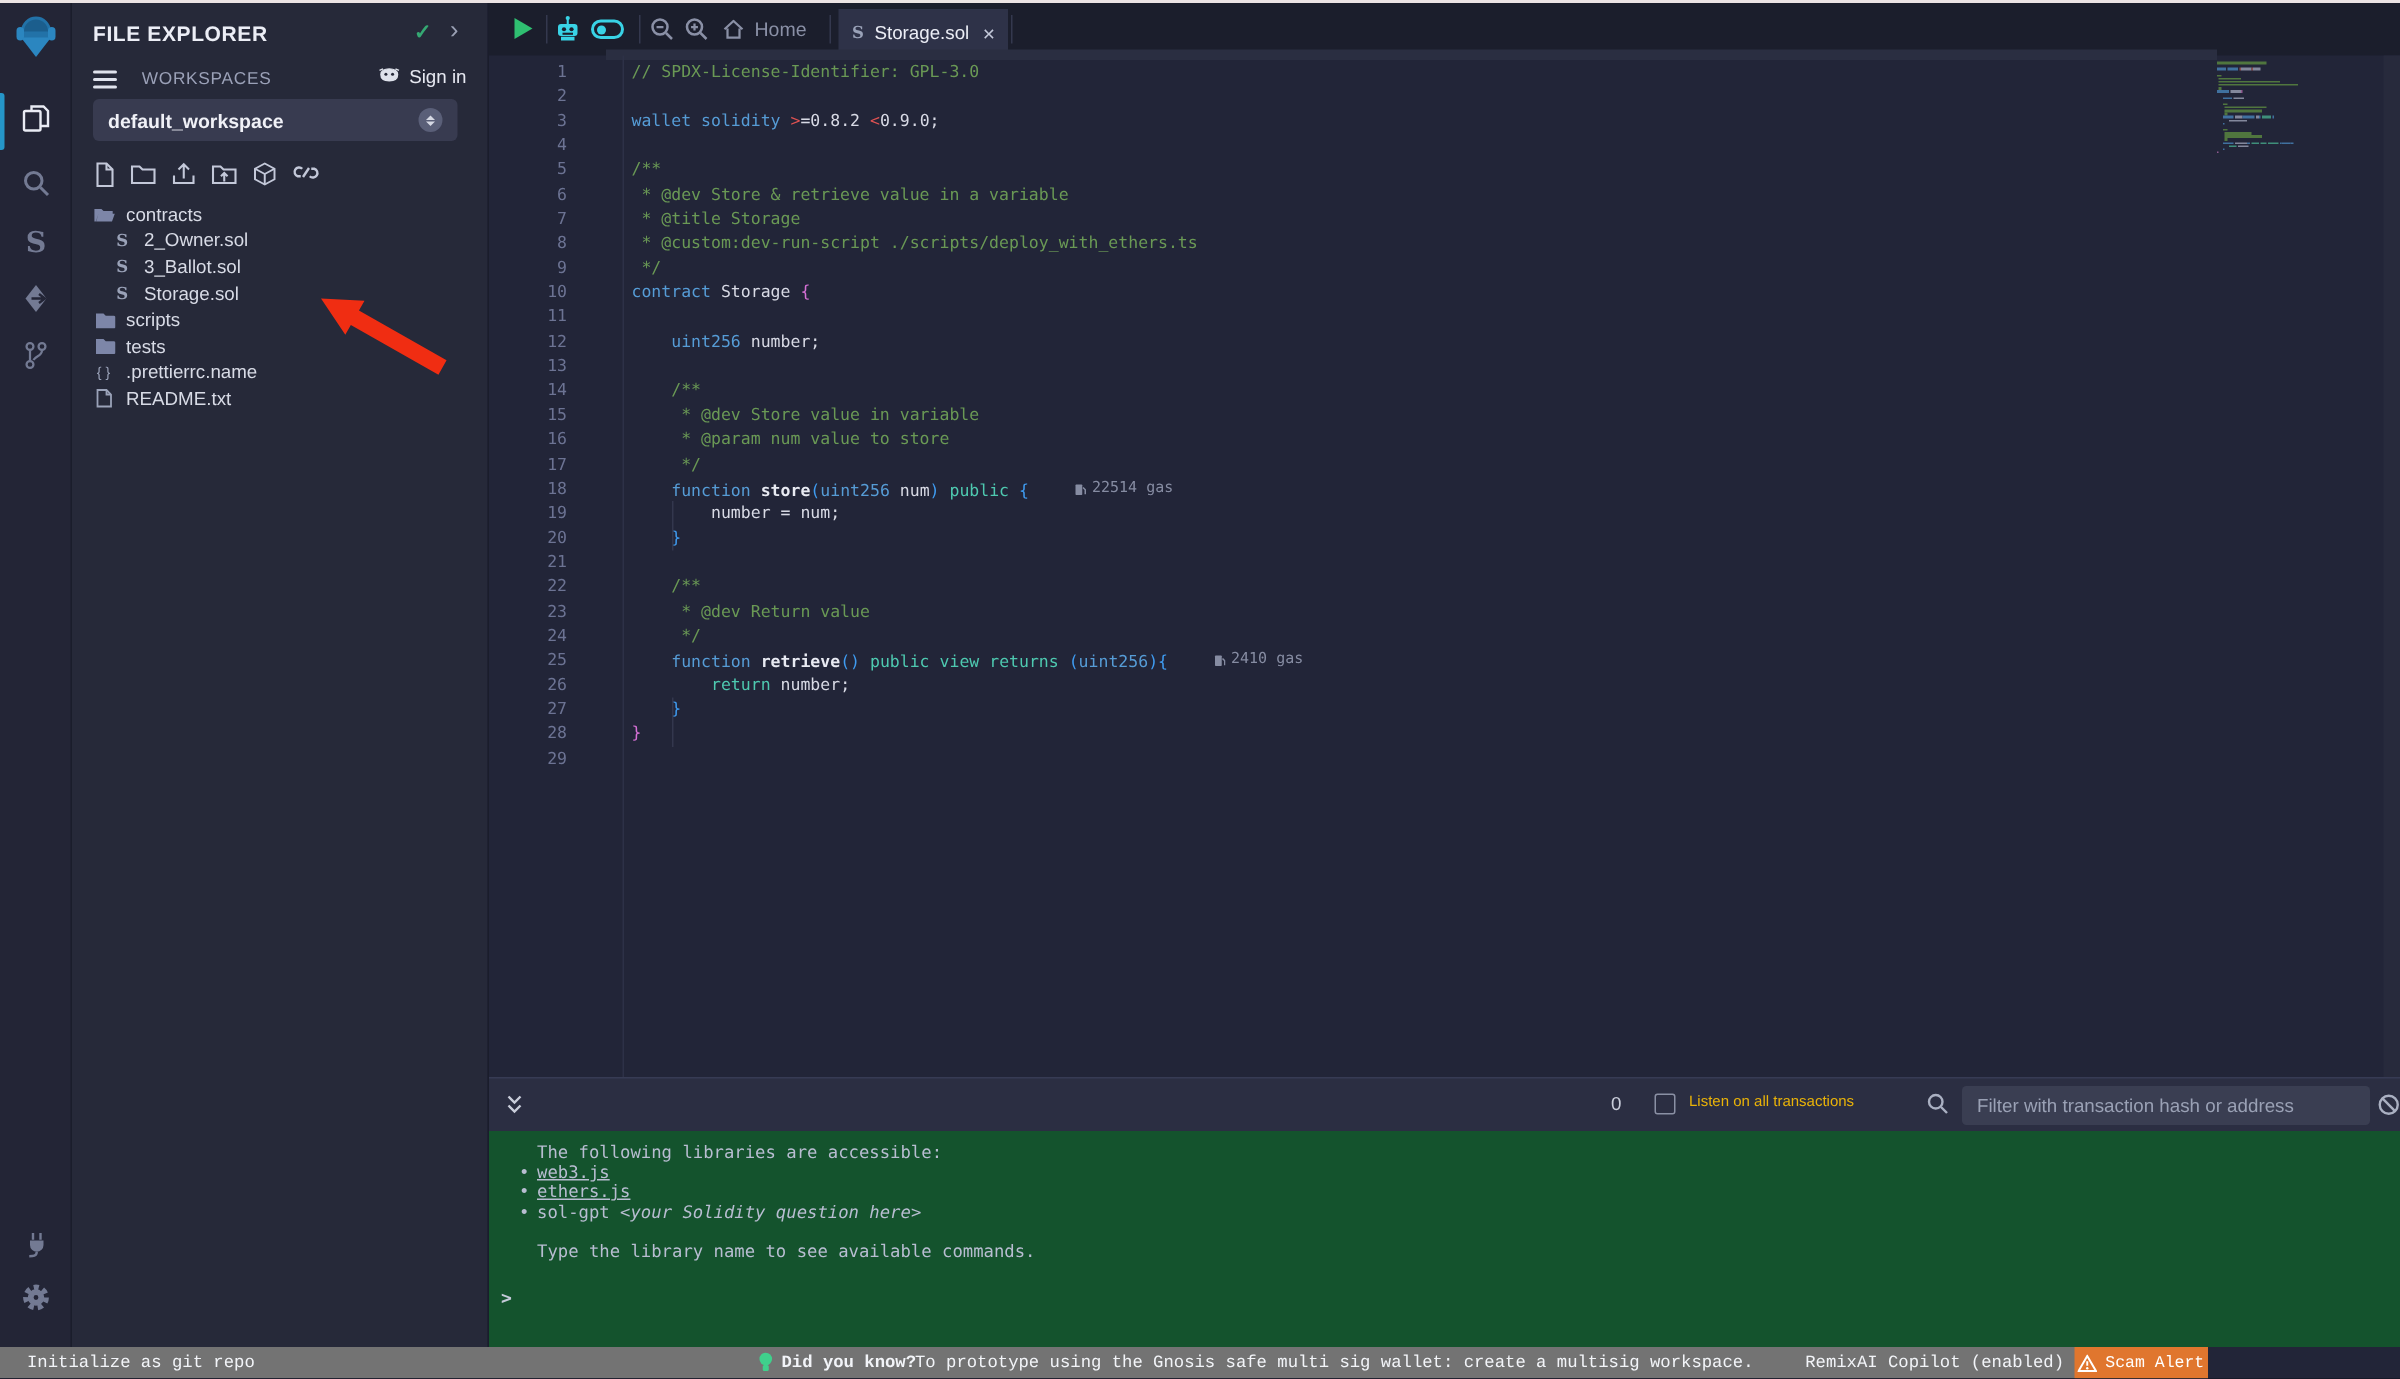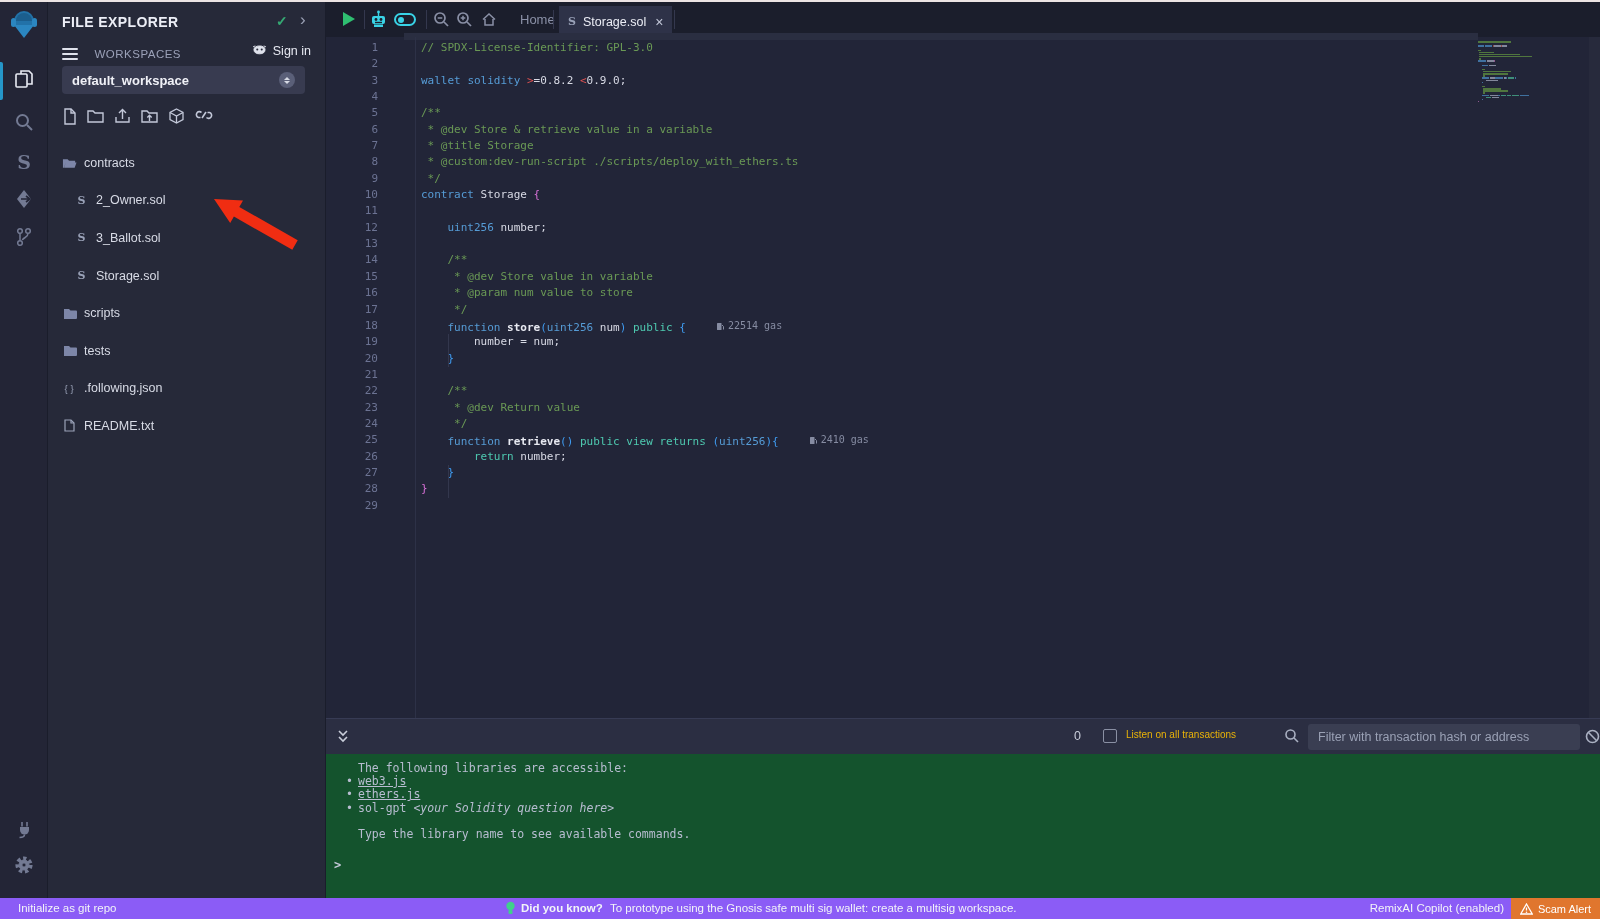--- a/index.html
+++ b/index.html
@@ -32,38 +32,38 @@
   #signin { position:absolute; right:4px; top:0; color:#e6e8f1; font-size:12.5px; display:flex; align-items:center; gap:6px; }
   #ws-select { position:absolute; top:64px; left:14px; width:243px; height:28px; background:#383b50; border-radius:4px; display:flex; align-items:center; padding:0 10px; }
   #ws-select .name { color:#f0f1f7; font-size:13px; font-weight:bold; flex:1; }
   #ws-caret { width:16px; height:16px; border-radius:50%; background:#5a5f78; display:flex; flex-direction:column; align-items:center; justify-content:center; gap:1px; }
   #ws-caret i { display:block; width:0; height:0; border-left:3px solid transparent; border-right:3px solid transparent; }
   #ws-caret .up { border-bottom:3px solid #d6d9e4; }
   #ws-caret .dn { border-top:3px solid #d6d9e4; }
   #fe-tools { position:absolute; top:106px; left:14px; display:flex; gap:10px; }
   #fe-tools svg { stroke:#c3c8d9; fill:none; }
   #file-tree { position:absolute; top:132px; left:0; width:277px; }
-  .tree-row { height:17.6px; display:flex; align-items:center; font-size:12.5px; color:#d8dbe6;margin-top:20px; }
+  .tree-row { height:17.6px; display:flex; align-items:center; font-size:12.5px; color:#d8dbe6; }
   .tree-row .ticon { width:15px; display:flex; justify-content:center; margin-right:7px; }
   .tree-row .sol-glyph { font-family:"DejaVu Serif", serif; font-weight:bold; font-size:11px; color:#9aa2b8; }
   .tree-row .json-glyph { font-size:9.5px; color:#9aa2b8; letter-spacing:1px; }
   #red-arrow { position:absolute; left:152px; top:191px; }
 
   
   #main { position:absolute; top:2px; left:325px; width:1275px; height:896px; background:#222538; border-left:1px solid #1a1d2b; }
 
   
   #topbar { position:absolute; top:0; left:0; width:1275px; height:35px; background:#1b1e2c; }
   .tsep { position:absolute; top:8px; width:1px; height:19px; background:#34384e; }
   #play-btn { position:absolute; left:17px; top:10px; width:0; height:0; border-top:7px solid transparent; border-bottom:7px solid transparent; border-left:12px solid #2fbf71; }
   #copilot-robot { position:absolute; left:44px; top:8px; }
   #copilot-toggle { position:absolute; left:68px; top:11px; width:22px; height:13px; border:2px solid #39d3e6; border-radius:7px; }
   #copilot-toggle .knob { position:absolute; left:2px; top:1.5px; width:6px; height:6px; border-radius:50%; background:#39d3e6; }
   .zoom-btn { position:absolute; top:9px; }
-  #home-tab { position:absolute; left:156px; top:0; height:35px; display:flex; align-items:center; gap:24px; color:#8a90a6; font-size:13px;text-align:center; }
+  #home-tab { position:absolute; left:156px; top:0; height:35px; display:flex; align-items:center; gap:7px; color:#8a90a6; font-size:13px;text-align:center; }
   #active-tab { position:absolute; left:233px; top:4px; width:113px; height:31px; background:#2e3248; display:flex; align-items:center; padding:0 9px; gap:7px; }
   #active-tab .tab-sol { font-family:"DejaVu Serif", serif; font-weight:bold; font-size:11px; color:#9aa2b8; }
   #active-tab .tab-label { color:#eceef6; font-size:12.5px; }
   #active-tab .tab-close { color:#c3c8d9; font-size:14px; margin-left:2px; }
 
   
   #editor { position:absolute; top:35px; left:0; width:1275px; height:681px; }
   #editor-band { position:absolute; top:-4px; left:78px; width:1074px; height:7px; background:#2a2e41; }
   #gutter { position:absolute; top:3px; left:0; width:89px; text-align:right; padding-right:37px; color:#6c7393; font-size:11px; }
   #gutter div, .code-line { height:16.35px; line-height:16.35px; }
@@ -95,21 +95,21 @@
   #filter-input::placeholder { color:#9aa1b5; }
   #term-ban { position:absolute; left:1259px; top:10px; }
   #terminal-body { position:absolute; top:752px; left:0; width:1275px; height:144px; background:#14532d; }
   .term-line { position:relative; height:13.2px; line-height:13.2px; font-size:11.5px; color:#b8bdd1; padding-left:32px; white-space:pre; }
   .term-line .bullet { position:absolute; left:20px; }
   .term-link { text-decoration:underline; }
   .term-italic { font-style:italic; }
   #term-prompt { position:absolute; top:104px; left:8px; font-size:12px; font-weight:bold; color:#c5cad9; }
 
   
-  #statusbar { position:absolute; top:898px; left:0; width:1600px; height:21px; background:#8b5cf6; color:#f2f4f8; font-size:11.5px; }
+  #statusbar { position:absolute; top:898px; left:0; width:1472px; height:21px; background:#737373; color:#f2f4f8; font-size:11.5px;font-family:Liberation Mono, monospace; }
   #sb-left { position:absolute; left:18px; top:4px; }
   #sb-bulb { position:absolute; left:505px; top:3px; }
   #sb-tip-title { position:absolute; left:521px; top:4px; font-weight:bold; }
   #sb-tip-text { position:absolute; left:610px; top:4px; }
   #sb-copilot { position:absolute; right:96px; top:4px; }
   #sb-scam { position:absolute; right:0; top:0; width:89px; height:21px; background:#e0762e; display:flex; align-items:center; justify-content:center; gap:5px; font-size:11px; color:#fff; }
 </style>
 </head>
 <body>
 
@@ -264,21 +264,21 @@
             <svg width="14" height="11" viewBox="0 0 14 11">
               <path d="M1 1 h5 l1.5 1.5 H13 a1 1 0 0 1 1 1 V10 a1 1 0 0 1 -1 1 H1 Z" fill="#7d86a8"></path>
             </svg>
           </span>
           <span>tests</span>
         </div>
         <div class="tree-row" style="padding-left: 14px;">
           <span class="ticon">
             <span class="json-glyph">{ }</span>
           </span>
-          <span>.following.json</span>
+          <span>.prettierrc.name</span>
         </div>
         <div class="tree-row" style="padding-left: 14px;">
           <span class="ticon">
             <svg width="11" height="13" viewBox="0 0 11 13">
               <path d="M1 1 h6 l3 3 v8 h-9 Z" fill="none" stroke="#9aa2b8" stroke-width="1.2"></path>
               <path d="M7 1 v3 h3" fill="none" stroke="#9aa2b8" stroke-width="1.2"></path>
             </svg>
           </span>
           <span>README.txt</span>
         </div>

